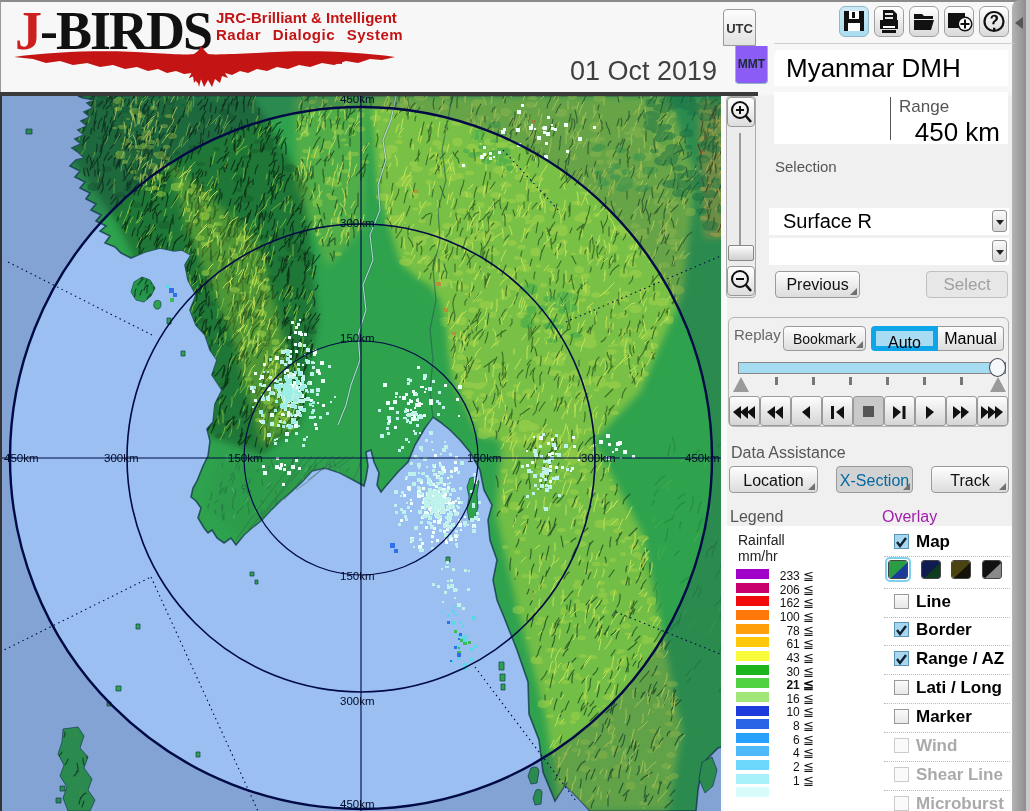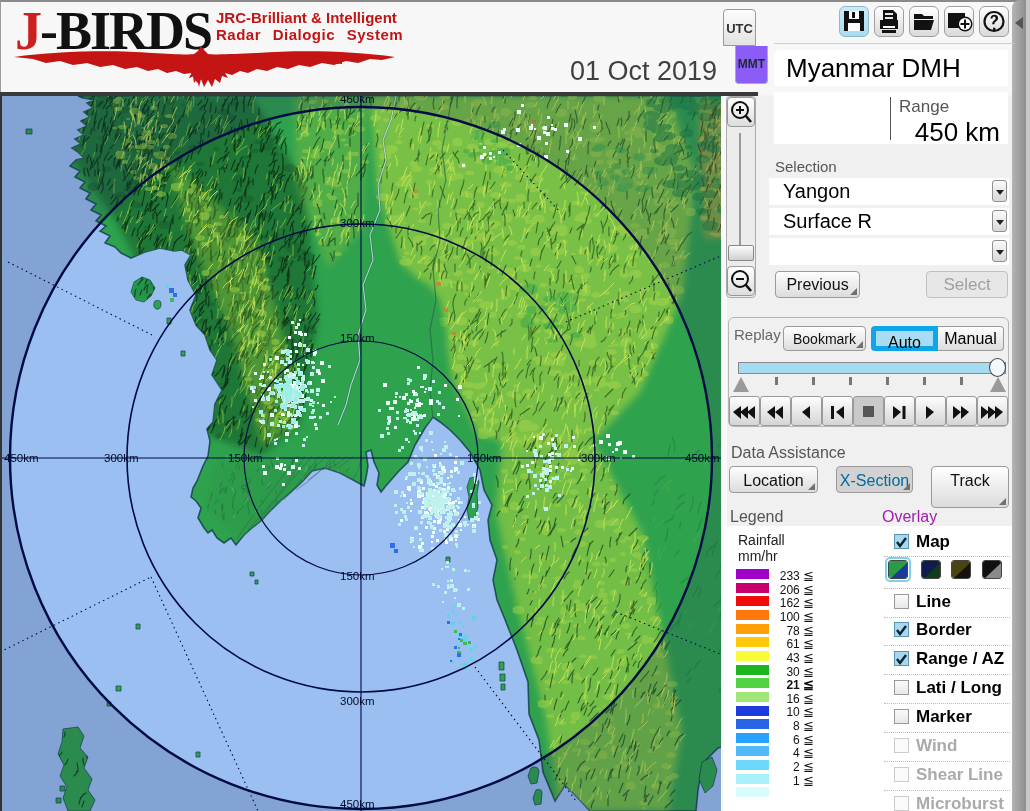--- a/index.html
+++ b/index.html
@@ -61,21 +61,21 @@
 #sliderthumb{left:989px;top:358px;width:17px;height:19px;border:1.5px solid #445;border-radius:50%;
   background:#f4f8fa;}
 .tick{top:377px;width:3px;height:8px;background:#777;}
 .endtri{top:377px;width:0;height:0;border-left:8px solid transparent;border-right:8px solid transparent;
   border-bottom:15px solid #9a9a9a;}
 .pbtn{top:396px;width:31px;height:30px;background:linear-gradient(#fdfdfd,#d5d5d5);
   border:1px solid #9a9a9a;border-radius:3px;}
 #dalab{left:731px;top:444px;font-size:16px;color:#555;}
 #locbtn{left:729px;top:466px;width:89px;height:27px;padding-top:5px;}
 #xsecbtn{left:836px;top:466px;width:77px;height:27px;background:#d2d2d2;color:#666;padding-top:5px;}
-#trkbtn{left:931px;top:466px;width:78px;height:42px;padding-top:5px;}
+#trkbtn{left:931px;top:466px;width:78px;height:27px;padding-top:5px;}
 #lowerwhite{left:724px;top:526px;width:288px;height:285px;background:#fff;}
 #leglab{left:730px;top:508px;font-size:16px;color:#555;}
 #ovlab{left:882px;top:508px;font-size:16px;color:#a21caf;}
 #rainlab{left:738px;top:532px;font-size:14px;color:#222;line-height:16px;}
 .sw{left:736px;width:33px;height:10px;}
 .swval{width:66px;font-size:12px;color:#111;text-align:right;}
 .chk{left:894px;width:15px;height:15px;border:1px solid #999;background:linear-gradient(#fafafa,#e8e8e8);}
 .chk.on{background:#a8d8f0;border-color:#5a94b4;}
 .chk.dis{border-color:#ccc;background:#fafafa;}
 .chklab{left:916px;font-size:17px;font-weight:bold;color:#000;}
@@ -274,24 +274,20 @@
 <svg class="abs" style="left:1015px;top:17px" width="8" height="12">
       <path d="M8 0V12L0 6Z" fill="#555"></path>
     </svg>
 <div class="abs" id="sep1"></div>
 <div class="abs" id="dmh">Myanmar DMH</div>
 <div class="abs" id="rangebox"></div>
 <div class="abs" id="rangediv"></div>
 <div class="abs" id="rangelab">Range</div>
 <div class="abs" id="rangeval">450 km</div>
 <div class="abs" id="sellab">Selection</div>
-<div class="abs drop" style="top:178px;">
-      <div class="droptext">Yangon</div>
-      <div class="droparr"></div>
-    </div>
 <div class="abs drop" style="top:208px;">
       <div class="droptext">Surface R</div>
       <div class="droparr"></div>
     </div>
 <div class="abs drop" style="top:238px;">
       <div class="droparr"></div>
     </div>
 <div class="abs btn fold" id="prevbtn">Previous</div>
 <div class="abs" id="selbtn" style="border:1px solid #c0c0c0;border-radius:4px;background:#e7e7e7;color:#a0a0a0;text-align:center;font-size:17px;">Select</div>
 <div class="abs" id="replaybox"></div>

